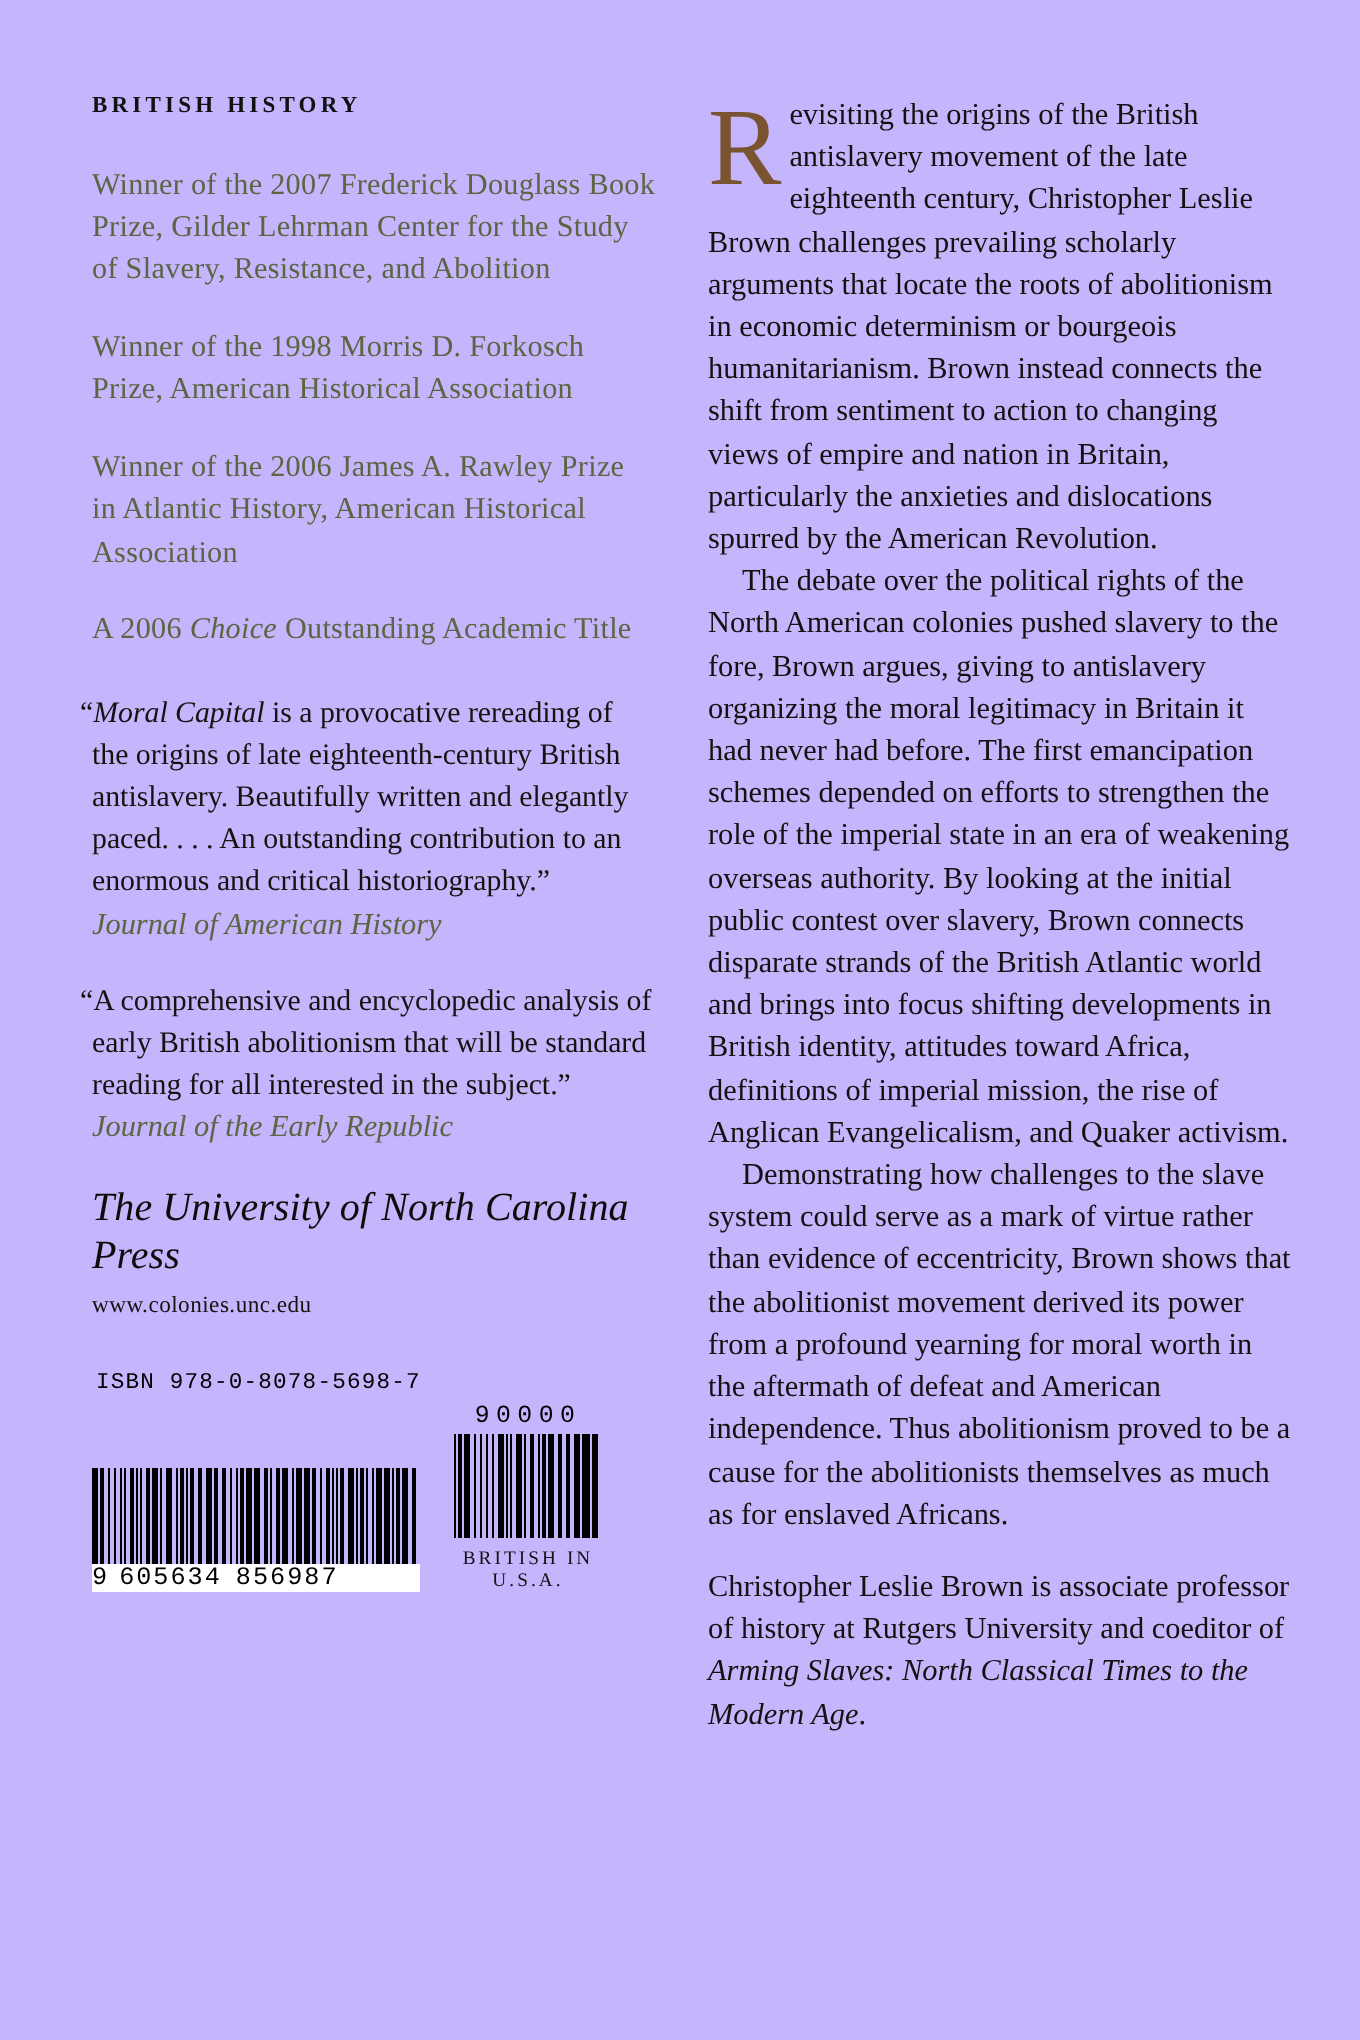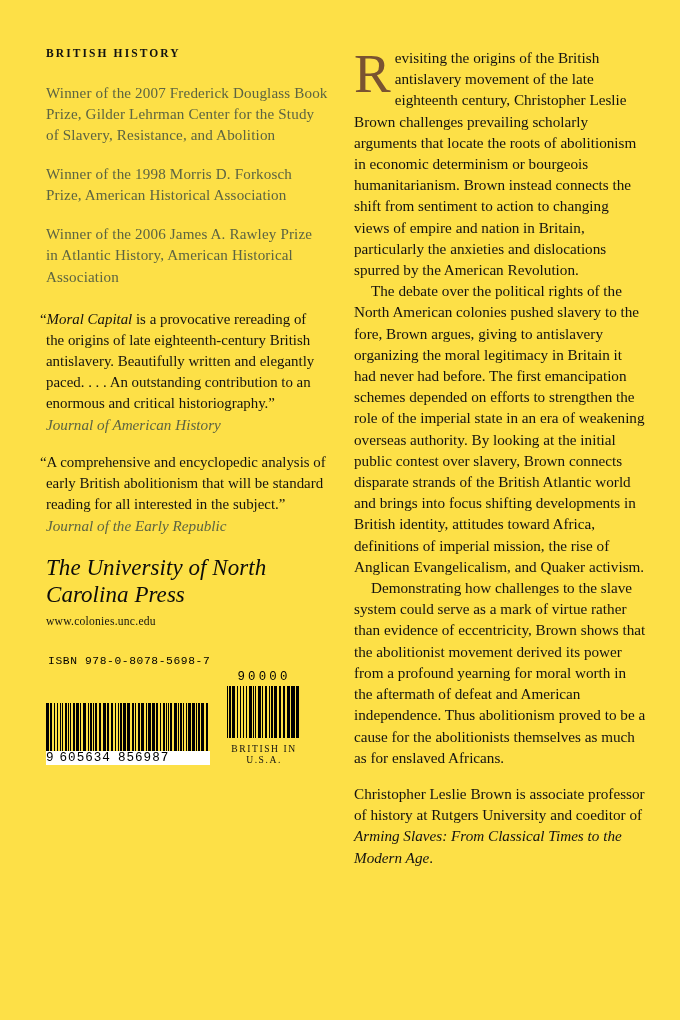--- a/index.html
+++ b/index.html
@@ -12,21 +12,21 @@
     height: 1020px;
     position: relative;
     overflow: hidden;
     font-family: "Liberation Serif", "DejaVu Serif", serif;
     color: #000000;
   }
 
   .cover {
     position: absolute;
     inset: 0;
-    background: #fde047;
+    background: #c4b5fd;
     display: flex;
     box-sizing: border-box;
     padding: 47px 34px 0 46px;
   }
 
   .col-left {
     width: 292px;
     flex: 0 0 292px;
     box-sizing: border-box;
     padding-right: 10px;
@@ -74,21 +74,21 @@
     font-size: 15.2px;
     text-indent: 0;
     line-height: 1.35;
     margin-top: 1px;
   }
 
   .quotes-block { margin-bottom: 16px; }
 
   .press {
     font-style: italic;
-    font-size: 23px;
+    font-size: 20px;
     line-height: 1.2;
     margin: 0 0 6px 0;
     color: #0d0c0a;
     letter-spacing: .002em;
   }
   .press-url {
     font-size: 11.6px;
     line-height: 1.2;
     margin: 0 0 26px 0;
     color: #141310;
@@ -193,20 +193,21 @@
 <div class="cover">
 
   <div class="col-left">
 
     <div class="category">BRITISH HISTORY</div>
 
     <div class="awards-block">
       <p class="award">Winner of the 2007 Frederick Douglass Book Prize, Gilder Lehrman Center for the Study of Slavery, Resistance, and Abolition</p>
       <p class="award">Winner of the 1998 Morris D. Forkosch Prize, American Historical Association</p>
       <p class="award">Winner of the 2006 James A. Rawley Prize in Atlantic History, American Historical Association</p>
+      <p class="award"><span>A 2006 </span><em>Choice</em><span> Outstanding Academic Title</span></p>
     </div>
 
     <div class="quotes-block">
 
       <p class="quote"><span>“</span><em>Moral Capital</em><span> is a provocative rereading of the origins of late eighteenth-century British antislavery. Beautifully written and elegantly paced. . . . An outstanding contribution to an enormous and critical historiography.”</span><em class="source">Journal of American History</em></p>
 
       <p class="quote"><span>“A comprehensive and encyclopedic analysis of early British abolitionism that will be standard reading for all interested in the subject.”</span><em class="source">Journal of the Early Republic</em></p>
 
 
     </div>
@@ -393,18 +394,18 @@
 
     <div class="dropcap-wrap">
       <span class="dropcap">R</span>
       <p class="blurb">evisiting the origins of the British antislavery movement of the late eighteenth century, Christopher Leslie Brown challenges prevailing scholarly arguments that locate the roots of abolitionism in economic determinism or bourgeois humanitarianism. Brown instead connects the shift from sentiment to action to changing views of empire and nation in Britain, particularly the anxieties and dislocations spurred by the American Revolution.</p>
     </div>
 
     <p class="blurb indent">The debate over the political rights of the North American colonies pushed slavery to the fore, Brown argues, giving to antislavery organizing the moral legitimacy in Britain it had never had before. The first emancipation schemes depended on efforts to strengthen the role of the imperial state in an era of weakening overseas authority. By looking at the initial public contest over slavery, Brown connects disparate strands of the British Atlantic world and brings into focus shifting developments in British identity, attitudes toward Africa, definitions of imperial mission, the rise of Anglican Evangelicalism, and Quaker activism.</p>
 
     <p class="blurb indent">Demonstrating how challenges to the slave system could serve as a mark of virtue rather than evidence of eccentricity, Brown shows that the abolitionist movement derived its power from a profound yearning for moral worth in the aftermath of defeat and American independence. Thus abolitionism proved to be a cause for the abolitionists themselves as much as for enslaved Africans.</p>
 
-    <p class="blurb gap"><span>Christopher Leslie Brown is associate professor of history at Rutgers University and coeditor of </span><em>Arming Slaves: From Classical Times to the Modern Age</em><span>.</span></p>
+    <p class="blurb gap"><span>Christopher Leslie Brown is associate professor of history at Rutgers University and coeditor of </span><em>Arming Slaves: North Classical Times to the Modern Age</em><span>.</span></p>
 
 
   </div>
 
 </div>
 
 </body></html>

